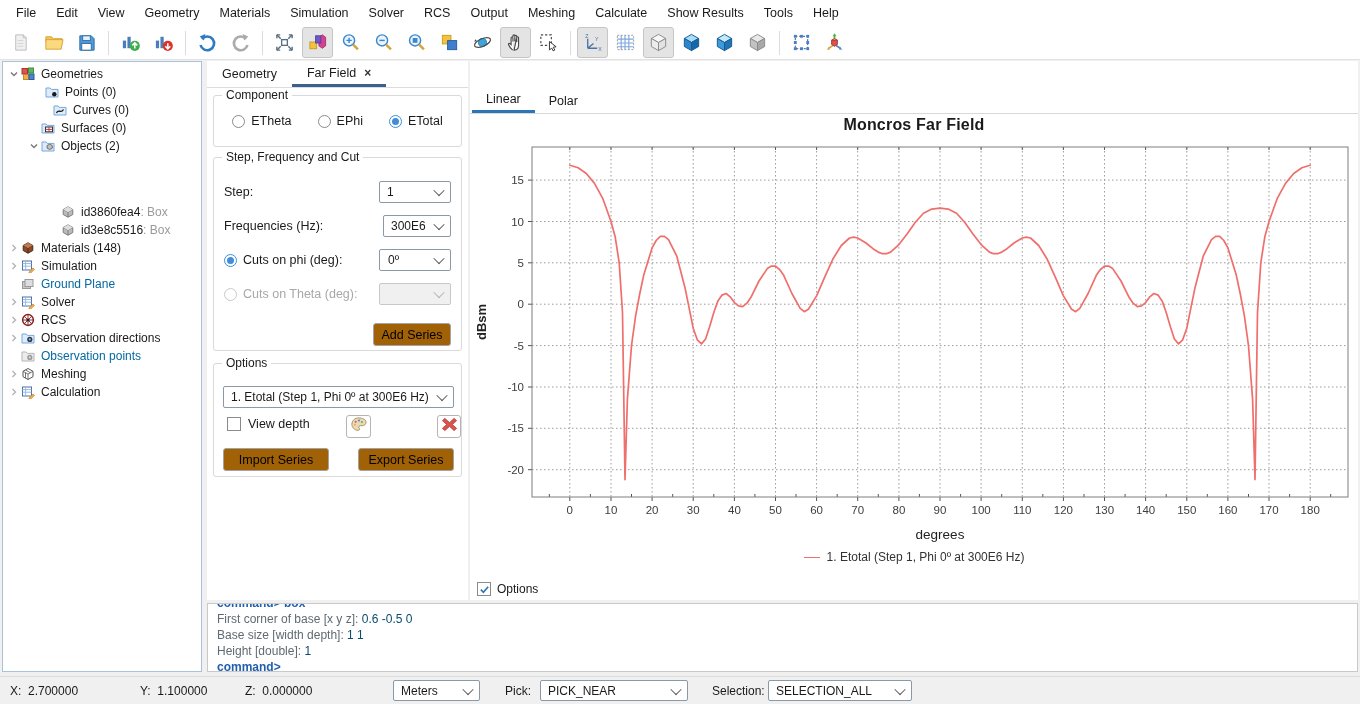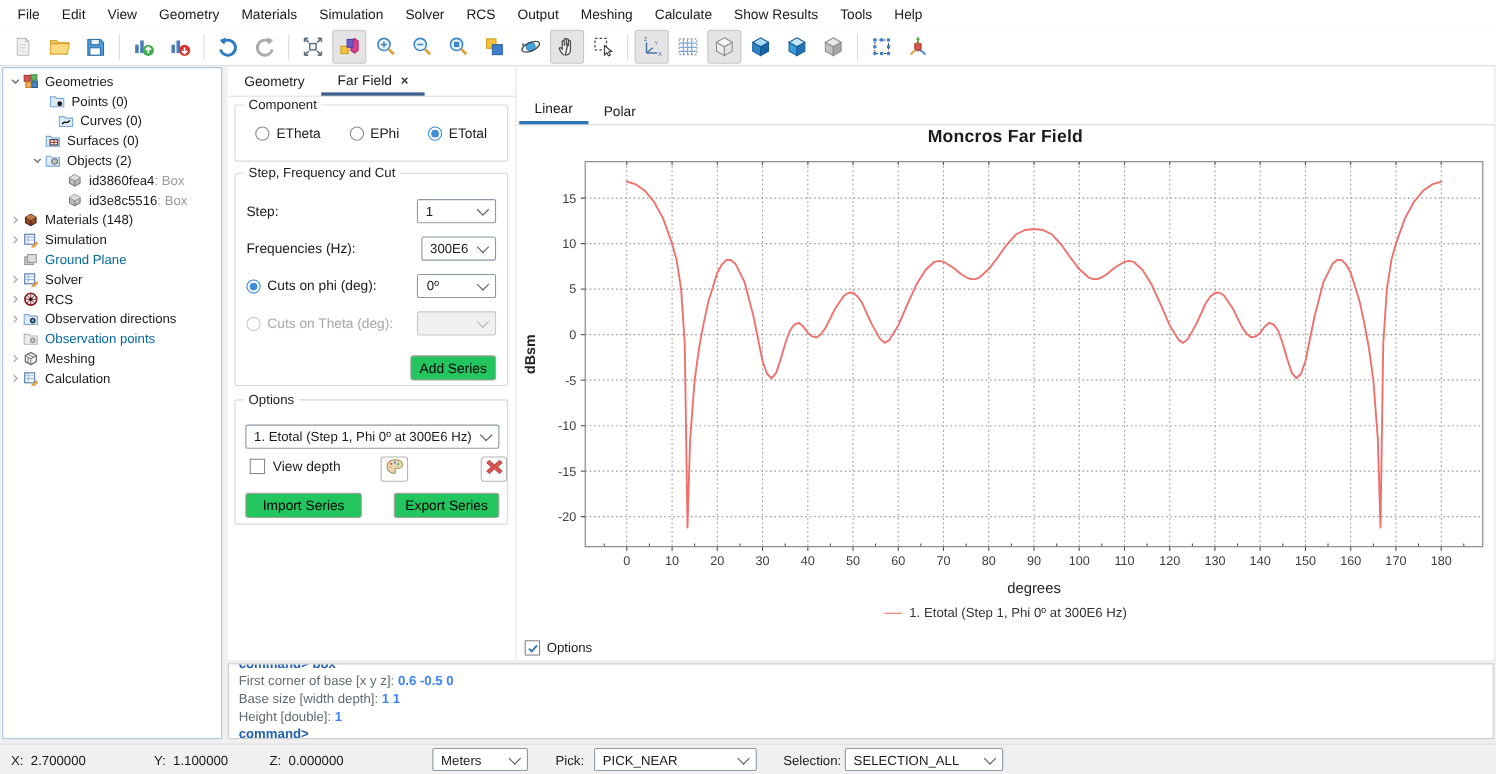--- a/index.html
+++ b/index.html
@@ -36,21 +36,21 @@
   .radio.sel{border-color:#3f8ed6;}
   .radio.sel::after{content:"";position:absolute;left:2px;top:2px;width:7px;height:7px;border-radius:50%;background:#3f8ed6;}
   .radio.dis{border-color:#c9c9c9;}
   .dis-label{color:#a8a8a8;}
   .frow{position:absolute;left:10px;right:10px;height:22px;display:flex;align-items:center;font-size:12.5px;}
   .frow .flab{flex:1;display:flex;align-items:center;gap:6px;}
   .select{display:flex;align-items:center;justify-content:space-between;border:1px solid #8a99a8;border-radius:2px;background:#fff;height:22px;padding:0 7px;font-size:12px;box-sizing:border-box;}
   .select.dis{background:#f0f0f0;border-color:#c8c8c8;color:#9a9a9a;}
   .chevd{width:7px;height:7px;border-right:1.4px solid #5a5a5a;border-bottom:1.4px solid #5a5a5a;transform:rotate(45deg) translate(-1px,-1px);flex:none;}
   .select.dis .chevd{border-color:#b5b5b5;}
-  .btn{position:absolute;height:23px;border:1px solid #a3a3a3;border-radius:3px;background:#22c55e;font-size:12.5px;font-family:"Liberation Sans",sans-serif;display:flex;align-items:center;justify-content:center;box-sizing:border-box;}
+  .btn{position:absolute;height:23px;border:1px solid #a3a3a3;border-radius:3px;background:#a16207;font-size:12.5px;font-family:"Liberation Sans",sans-serif;display:flex;align-items:center;justify-content:center;box-sizing:border-box;}
   .iconbtn{position:absolute;width:25px;height:23px;border:1px solid #b5b5b5;border-radius:3px;background:#fff;display:flex;align-items:center;justify-content:center;box-sizing:border-box;}
   .iconbtn svg{width:17px;height:17px;}
   .checkbox{width:14px;height:14px;border:1px solid #8a8a8a;background:#fff;box-sizing:border-box;display:inline-flex;align-items:center;justify-content:center;flex:none;}
   .checkbox svg{width:11px;height:11px;}
   
   .chartpanel{position:absolute;left:470px;top:61px;width:888px;height:539px;background:#fff;}
   .ctabs{position:absolute;left:0;top:27px;width:100%;height:26px;border-bottom:1px solid #d9d9d9;display:flex;box-sizing:border-box;padding-left:2px;}
   .ctab{padding:0 14px;font-size:12.5px;display:flex;align-items:center;height:25px;box-sizing:border-box;}
   .ctab.active{border-bottom:3px solid #2e75b5;}
   .ctitle{position:absolute;left:0;top:55px;width:100%;text-align:center;font-size:16px;font-weight:bold;letter-spacing:.2px;}
@@ -59,21 +59,21 @@
   .tick{stroke:#555;stroke-width:1;}
   .xt{font-size:11.5px;fill:#3d3d3d;font-family:"Liberation Sans",sans-serif;}
   .xl{font-size:13.5px;fill:#222;font-family:"Liberation Sans",sans-serif;}
   .yl{font-size:13px;font-weight:bold;fill:#222;font-family:"Liberation Sans",sans-serif;}
   .legend{position:absolute;left:0;top:489px;width:100%;display:flex;align-items:center;justify-content:center;gap:7px;font-size:12px;color:#333;}
   .lline{display:inline-block;width:16px;height:0;border-top:1.6px solid #ef6f6c;}
   .optcheck{position:absolute;left:7px;top:521px;display:flex;align-items:center;gap:6px;font-size:12px;}
   
   .console{position:absolute;left:207px;top:603px;width:1151px;height:69px;background:#fff;border:1px solid #c9c9c9;box-sizing:border-box;overflow:hidden;padding-left:9px;font-size:12px;line-height:16px;}
   .cline .clab{color:#5f6a72;}
-  .cline .cval{color:#3b82f6;font-weight:bold;}
+  .cline .cval{color:#0c4a6e;font-weight:normal;}
   .cprompt{color:#1f5fae;font-weight:bold;}
   .clipline{margin-top:-9px;}
   
   .statusbar{position:absolute;left:0;top:676px;width:100%;height:28px;background:#f0f0f0;border-top:1px solid #dcdcdc;box-sizing:border-box;font-size:12px;}
   .sbl{position:absolute;top:7px;white-space:pre;}
   .sbsel{position:absolute;top:3px;height:21px;}
   .donebar{position:absolute;left:1000px;top:5px;width:356px;height:18px;background:#d6d3ce;display:flex;align-items:center;justify-content:center;font-size:11px;color:#222;}
 </style>
 </head>
 <body>
@@ -372,21 +372,21 @@
           <svg width="10" height="10" viewBox="0 0 10 10">
             <path d="M2 3.5l3 3 3-3" fill="none" stroke="#7a7a7a" stroke-width="1.4"></path>
           </svg>
         </span>
         <span class="ticon"><svg viewBox="0 0 14 14">
             <path d="M1 3h4.2l1.2 1.4H13V12H1z" fill="#dcecfb" stroke="#7aa7d8"></path>
             <path d="M8.7 5.2l2.6 1.3v2.7L8.7 10.5 6.1 9.2V6.5z" fill="#c0c0c0" stroke="#6f6f6f"></path>
           </svg></span>
         <span class="tlabel">Objects (2)</span>
       </div>
-      <div class="trow" style="padding-left: 44px;">
+      <div class="trow" style="padding-left: 44px; margin-top: 48px;">
         <span class="chev"></span>
         <span class="ticon"><svg viewBox="0 0 14 14">
             <path d="M7 1.8l4.8 2.7v5L7 12.2 2.2 9.5v-5z" fill="#bcbcbc" stroke="#7d7d7d"></path>
             <path d="M2.2 4.5L7 7.2l4.8-2.7" fill="none" stroke="#7d7d7d"></path>
             <path d="M7 7.2v5" stroke="#7d7d7d"></path>
             <path d="M7 1.8l4.8 2.7L7 7.2 2.2 4.5z" fill="#dedede"></path>
           </svg></span>
         <span class="tlabel">id3860fea4</span>
         <span class="suffix"> : Box</span>
       </div>

